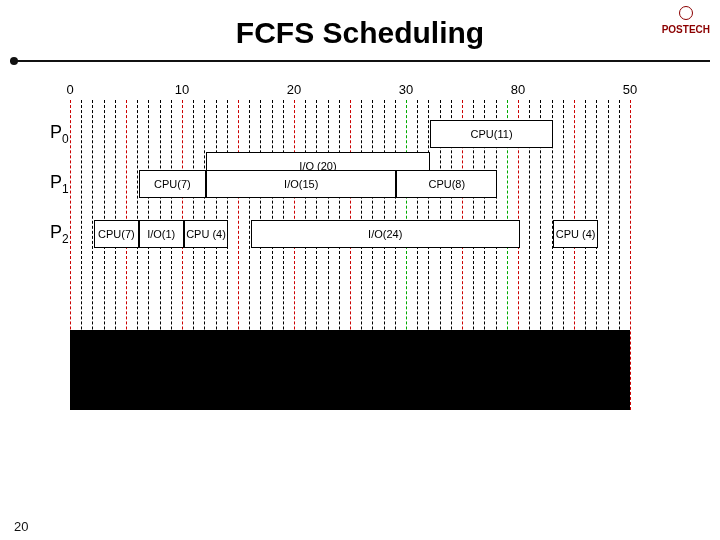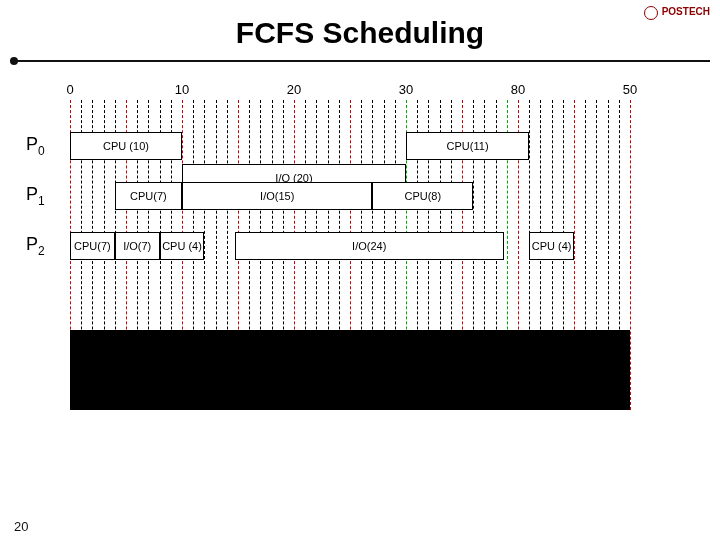--- a/index.html
+++ b/index.html
@@ -17,22 +17,23 @@
     color: #000;
     padding-top: 16px;
   }
   .logo {
     position: absolute;
     top: 6px; right: 10px;
     font-size: 10px;
     color: #8B0000;
     font-weight: bold;
     display: flex;
-    align-items: flex-start;
+    align-items: center;
     gap: 4px;
+    flex-direction: column;
   }
   .logo .seal {
     width: 14px; height: 14px; border-radius: 50%;
     border: 1.5px solid #8B0000;
     display: inline-block;
     position: relative;
   }
   .hr-wrap {
     position: absolute;
     top: 60px; left: 10px; right: 10px;
@@ -62,21 +63,21 @@
   .grid {
     position: absolute; top: 0; left: 0; width: 100%; height: 100%;
   }
   .vline {
     position: absolute; top: 0; height: 100%;
     border-left: 1px dashed #000;
   }
   .vline.red { border-left: 1.5px dashed #c00; }
   .vline.green { border-left: 1.5px dashed #0a0; }
 
-  .rows { position: absolute; top: 28px; left: 0; width: 100%; }
+  .rows { position: absolute; top: 16px; left: 0; width: 100%; padding-left: 24px; }
   .row {
     position: relative;
     height: 40px;
     margin-bottom: 10px;
   }
   .row-label {
     position: absolute;
     left: -44px;
     top: 6px;
     font-size: 18px;
@@ -187,36 +188,35 @@
       <div class="vline red" style="left: 504px;"></div>
       <div class="vline" style="left: 515.2px;"></div>
       <div class="vline" style="left: 526.4px;"></div>
       <div class="vline" style="left: 537.6px;"></div>
       <div class="vline" style="left: 548.8px;"></div>
       <div class="vline red" style="left: 560px;"></div>
     </div>
   <div class="rows" id="rows">
       <div class="row">
         <div class="row-label">P<sub>0</sub></div>
-        <div class="seg" style="left: 0px; width: 112px;">CPU (10)</div>
         <div class="seg" style="left: 112px; width: 224px; margin-top: 32px;">I/O (20)</div>
         <div class="seg" style="left: 336px; width: 123.2px;">CPU(11)</div>
       </div>
       <div class="row">
         <div class="row-label">P<sub>1</sub></div>
         <div class="seg" style="left: 44.8px; width: 67.2px;">CPU(7)</div>
         <div class="seg" style="left: 112px; width: 190.4px;">I/O(15)</div>
         <div class="seg" style="left: 302.4px; width: 100.8px;">CPU(8)</div>
       </div>
       <div class="row">
         <div class="row-label">P<sub>2</sub></div>
         <div class="seg" style="left: 0px; width: 44.8px;">CPU(7)</div>
-        <div class="seg" style="left: 44.8px; width: 44.8px;">I/O(7)</div>
+        <div class="seg" style="left: 44.8px; width: 44.8px;">I/O(1)</div>
         <div class="seg" style="left: 89.6px; width: 44.8px;">CPU (4)</div>
-        <div class="seg" style="left: 156.8px; width: 268.8px; margin-left: 8px;">I/O(24)</div>
+        <div class="seg" style="left: 156.8px; width: 268.8px;">I/O(24)</div>
         <div class="seg" style="left: 459.2px; width: 44.8px;">CPU (4)</div>
       </div>
     </div>
   <div class="black-band"></div>
 </div>
 
 <div class="footer">
   <span>20</span>
 </div>
 

